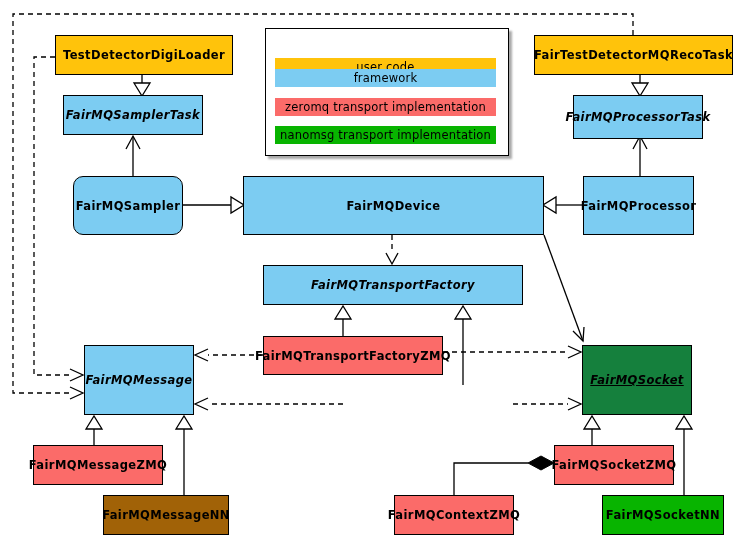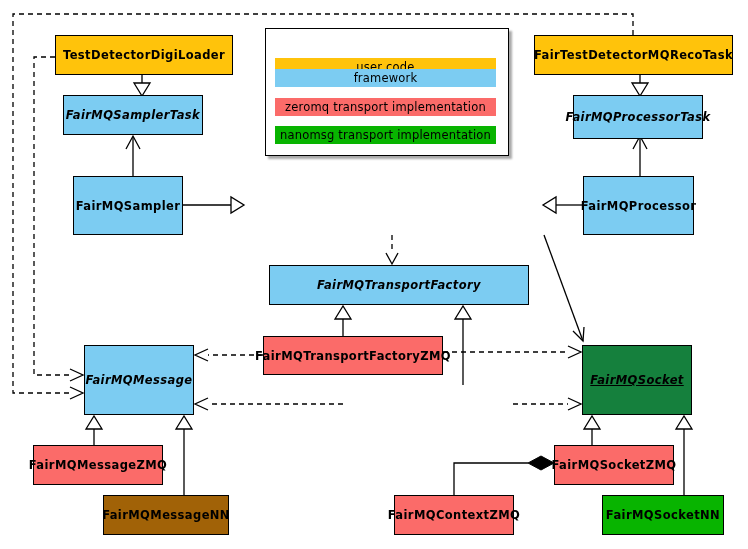--- a/index.html
+++ b/index.html
@@ -149,24 +149,25 @@
     <div class="legend-bar" style="top: 69px; background: rgb(251, 107, 105);">zeromq transport implementation</div>
     <div class="legend-bar" style="top: 97px; background: rgb(8, 180, 0);">nanomsg transport implementation</div>
   </div>
 
   <div class="node" style="left: 55px; top: 35px; width: 178px; height: 40px; background: rgb(255, 195, 11);">TestDetectorDigiLoader</div>
   <div class="node" style="left: 534px; top: 35px; width: 199px; height: 40px; background: rgb(255, 195, 11);">FairTestDetectorMQRecoTask</div>
 
   <div class="node abstract" style="left: 63px; top: 95px; width: 140px; height: 40px; background: rgb(124, 204, 242);">FairMQSamplerTask</div>
   <div class="node abstract" style="left: 573px; top: 95px; width: 130px; height: 44px; background: rgb(124, 204, 242);">FairMQProcessorTask</div>
 
-  <div class="node" style="left: 73px; top: 176px; width: 110px; height: 59px; background: rgb(124, 204, 242);">FairMQSampler</div>
+  <div class="node" style="left: 73px; top: 176px; width: 110px; height: 59px; background: rgb(124, 204, 242); border-radius: 10px;">FairMQSampler</div>
+  <div class="node" style="left: 243px; top: 176px; width: 301px; height: 59px; background: rgb(124, 204, 242);">FairMQDevice</div>
   <div class="node" style="left: 583px; top: 176px; width: 111px; height: 59px; background: rgb(124, 204, 242);">FairMQProcessor</div>
 
-  <div class="node abstract" style="left: 269px; top: 265px; width: 260px; height: 40px; background: rgb(124, 204, 242);">FairMQTransportFactory</div>
+  <div class="node abstract" style="left: 263px; top: 265px; width: 260px; height: 40px; background: rgb(124, 204, 242);">FairMQTransportFactory</div>
 
   <div class="node" style="left: 263px; top: 336px; width: 180px; height: 39px; background: rgb(251, 107, 105);">FairMQTransportFactoryZMQ</div>
 
   <div class="node abstract" style="left: 84px; top: 345px; width: 110px; height: 70px; background: rgb(124, 204, 242);">FairMQMessage</div>
   <div class="node abstract" style="left: 582px; top: 345px; width: 110px; height: 70px; background: #15803d; text-decoration: underline;">FairMQSocket</div>
 
   <div class="node" style="left: 33px; top: 445px; width: 130px; height: 40px; background: rgb(251, 107, 105);">FairMQMessageZMQ</div>
   <div class="node" style="left: 554px; top: 445px; width: 120px; height: 40px; background: rgb(251, 107, 105);">FairMQSocketZMQ</div>
 
   <div class="node" style="left: 103px; top: 495px; width: 126px; height: 40px; background: #a16207;">FairMQMessageNN</div>

